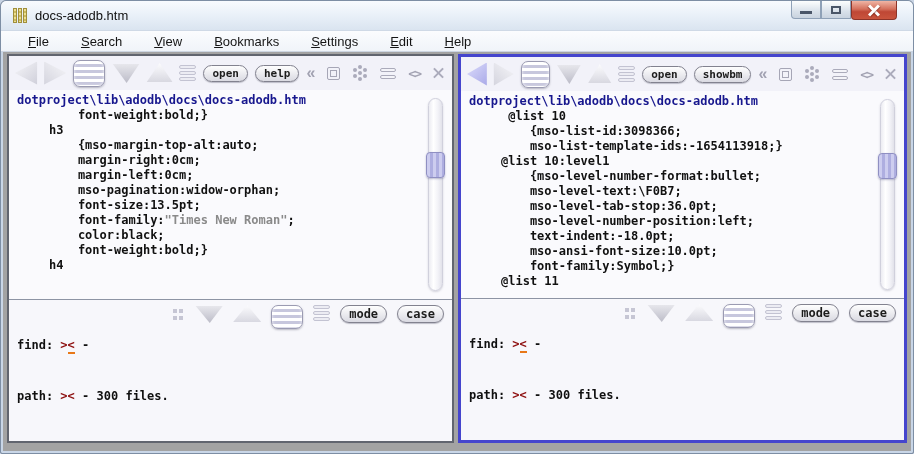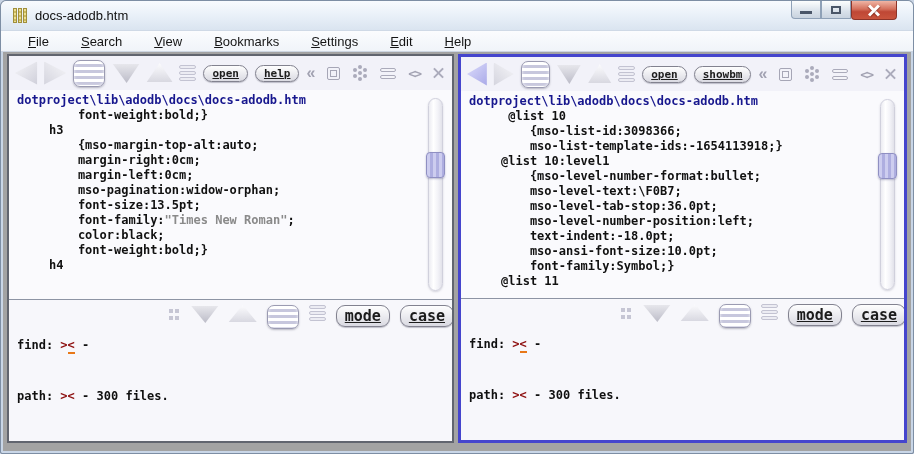--- a/index.html
+++ b/index.html
@@ -84,21 +84,21 @@
     background:linear-gradient(180deg,#e9e9ee,#bcbcc8); filter:drop-shadow(0 1px 1px rgba(90,90,110,.4)); }
   .cone-up { width:29px; height:20px; clip-path:polygon(50% 0,100% 95%,0 95%);
     background:linear-gradient(180deg,#fcfcfe,#d6d6df); filter:drop-shadow(0 1px 1px rgba(90,90,110,.4)); }
   .hstack { display:flex; flex-direction:column; gap:2px; }
   .hstack i { display:block; width:17px; height:4px; border-radius:2px;
     background:#ececf3; border:1px solid #c3c3d2; }
   .pillbtn {
     border:1px solid #82828f; border-radius:9px;
     background:linear-gradient(180deg,#fefefe,#dadae2);
     box-shadow:0 1px 1px rgba(90,90,110,.35);
-    padding:1px 8px; font:bold 11px "DejaVu Sans Mono", monospace; color:#1c1c1c;text-decoration:underline;
+    padding:1px 8px; font:bold 11px "DejaVu Sans Mono", monospace; color:#1c1c1c;
   }
   .tool-right { margin-left:auto; display:flex; align-items:center; gap:12px; color:#a2a2b2; }
   .ico-guillemet { font-size:16px; font-weight:bold; line-height:1; color:#a2a2b2; }
   .ico-frame { width:13px; height:13px; border:1px solid #a6a6b6; border-radius:2px;
     display:flex; align-items:center; justify-content:center; }
   .ico-frame::before { content:""; width:5px; height:5px; border:1px solid #a6a6b6; }
   .ico-dotcircle { width:4px; height:4px; border-radius:50%; background:#ababbb; margin:6px;
     box-shadow:0 -6px 0 #ababbb, 5px -3px 0 #ababbb, 5px 3px 0 #ababbb, 0 6px 0 #ababbb, -5px 3px 0 #ababbb, -5px -3px 0 #ababbb; }
   .ico-2lines { display:flex; flex-direction:column; gap:3px; }
   .ico-2lines i { display:block; width:16px; height:4px; border-radius:2px;
@@ -135,21 +135,21 @@
     display:flex; padding:3px 8px 2px 8px;
   }
   .status-text { font:bold 12px/17px "DejaVu Sans Mono", monospace; color:#101010; white-space:pre; }
   .sym { color:#8e1010; }
   .sym .cursor { border-bottom:2px solid #e87818; }
   .status-icons { margin-left:auto; display:flex; align-items:flex-start; gap:10px; padding-top:2px; }
   .ico-griddots { width:4px; height:4px; background:#c6c6d4; margin:4px 8px 0 0;
     box-shadow:6px 0 0 #c6c6d4, 0 7px 0 #c6c6d4, 6px 7px 0 #c6c6d4; }
   .statusbar .cyl { width:32px; height:24px; }
   .statusbar .cone-down,.statusbar .cone-up { width:28px; height:18px; }
-  .statusbar .pillbtn { font-size:15px; }
+  .statusbar .pillbtn { font-size:12px; }
 </style>
 </head>
 <body>
 
 <div class="window">
 
   <div class="titlebar">
     <span class="app-icon">
         <i></i>
         <i></i>

